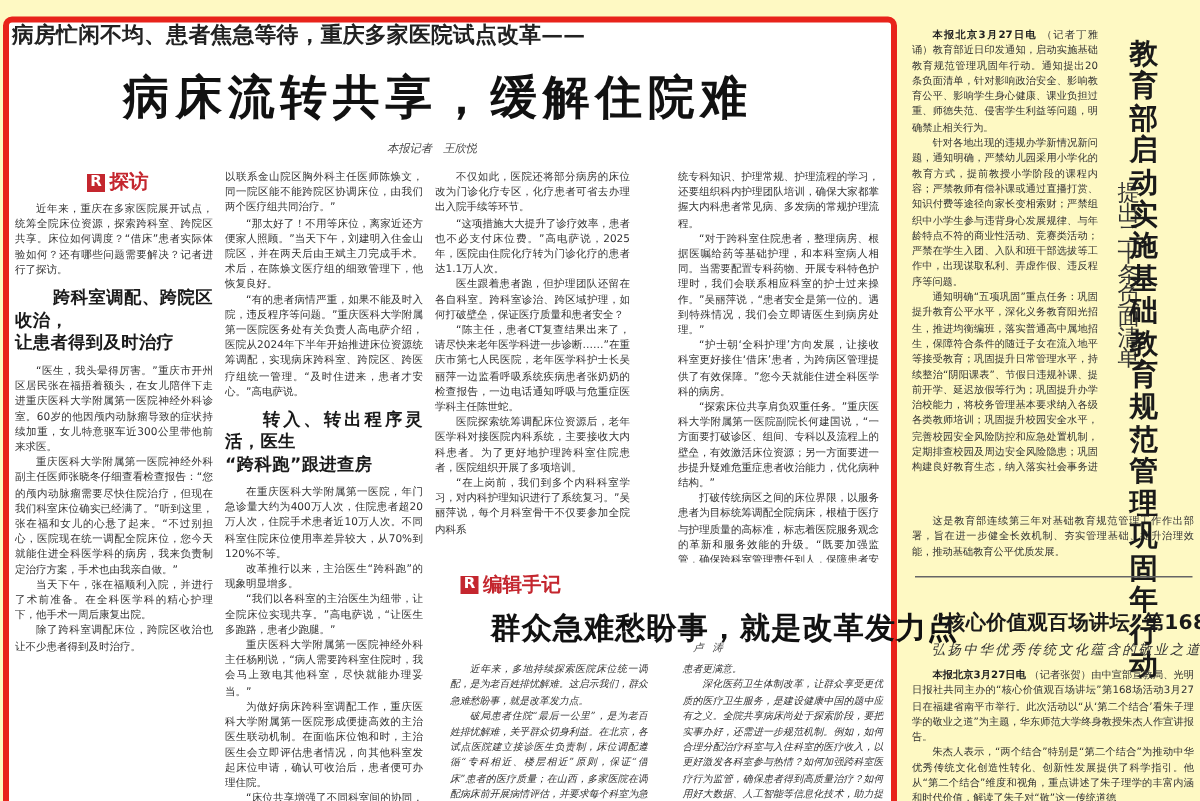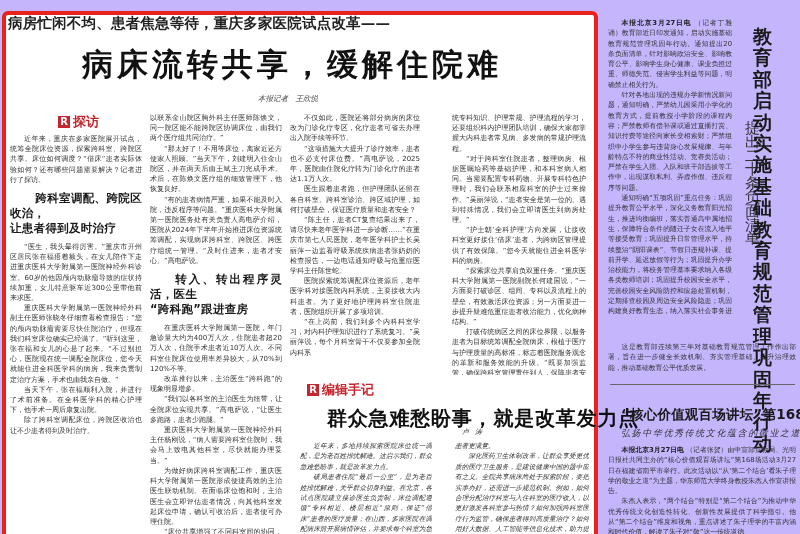--- a/index.html
+++ b/index.html
@@ -1,18 +1,18 @@
 <!DOCTYPE html>
 <html><head>
 <meta charset="utf-8">
 <style>
   * { margin: 0; padding: 0; box-sizing: border-box; }
   html, body { width: 800px; height: 534px; overflow: hidden; background: #ffffff; }
   body { font-family: "DejaVu Sans", sans-serif; color: #2a2a2a; position: relative; }
-  .page { position: absolute; left: 0; top: 0; width: 800px; height: 534px; background: #c4b5fd; }
+  .page { position: absolute; left: 0; top: 0; width: 800px; height: 534px; background: #fef9c3; }
   .frame {
     position: absolute; left: 2px; top: 11px; width: 596px; height: 540px;
     border: 4px solid #e8231b; border-radius: 6px; background: #ffffff;
   }
   .kicker {
     position: absolute; left: 8px; top: 14px; font-family: "DejaVu Serif", serif;
     font-size: 14.5px; font-weight: bold; color: #222; white-space: nowrap; letter-spacing: 0.2px;
   }
   .headline {
     position: absolute; left: 82px; top: 44px; font-family: "DejaVu Sans", sans-serif;

